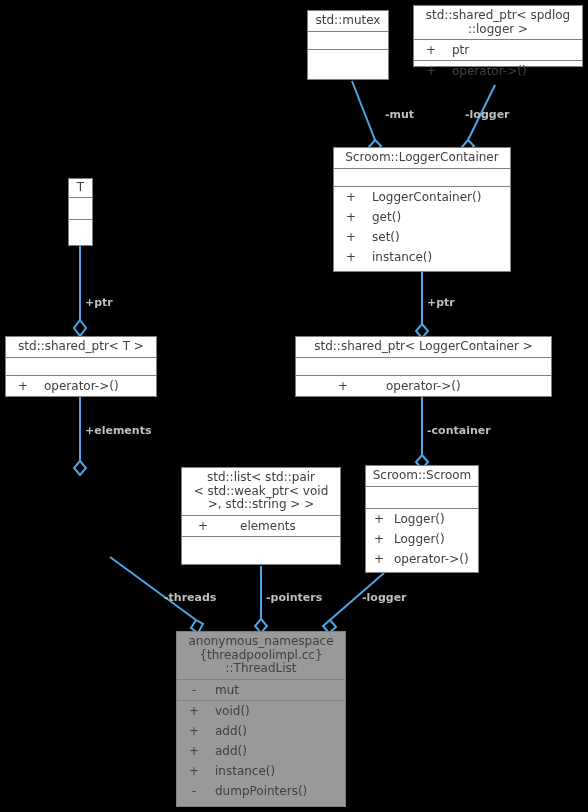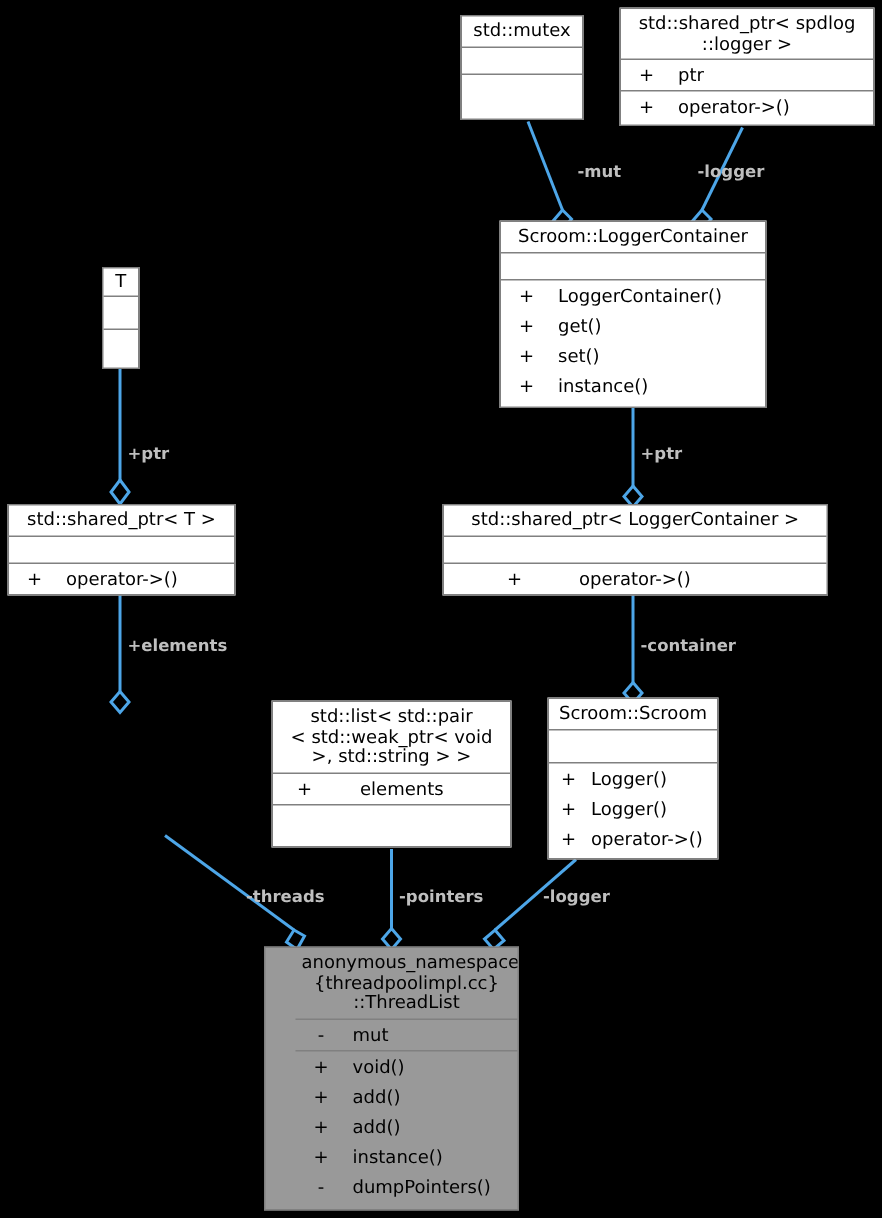--- a/index.html
+++ b/index.html
@@ -21,26 +21,25 @@
     top: 0;
     width: 588px;
     height: 812px;
     pointer-events: none;
   }
   .node {
     position: absolute;
     box-sizing: border-box;
     border: 1px solid #808080;
     background: #ffffff;
-    color: #000000;
+    color: #404040;
     z-index: 5;
   }
   .node.shaded {
     background: #999999;
-    padding-left: 20px;
   }
   .cell {
     box-sizing: border-box;
     border-bottom: 1px solid #808080;
     padding: 0;
     overflow: hidden;
   }
   .cell.last { border-bottom: none; }
   .title {
     text-align: center;
@@ -118,21 +117,21 @@
       <polygon points="330,620 336,627 329,633 323,626"></polygon>
     </g>
   </svg>
 
   <div class="node" style="left:307px; top:10px; width:82px; height:70px;">
     <div class="cell title">std::mutex</div>
     <div class="cell empty-row"></div>
     <div class="cell last empty-row"></div>
   </div>
 
-  <div class="node" style="left:413px; top:5px; width:170px; height:79px;">
+  <div class="node" style="left:413px; top:5px; width:170px; height:62px;">
     <div class="cell title">std::shared_ptr&lt; spdlog
 ::logger &gt;</div>
     <div class="cell">
       <div class="member">
         <span class="vis">+</span>
         <span class="mname">ptr</span>
       </div>
     </div>
     <div class="cell last">
       <div class="member">

